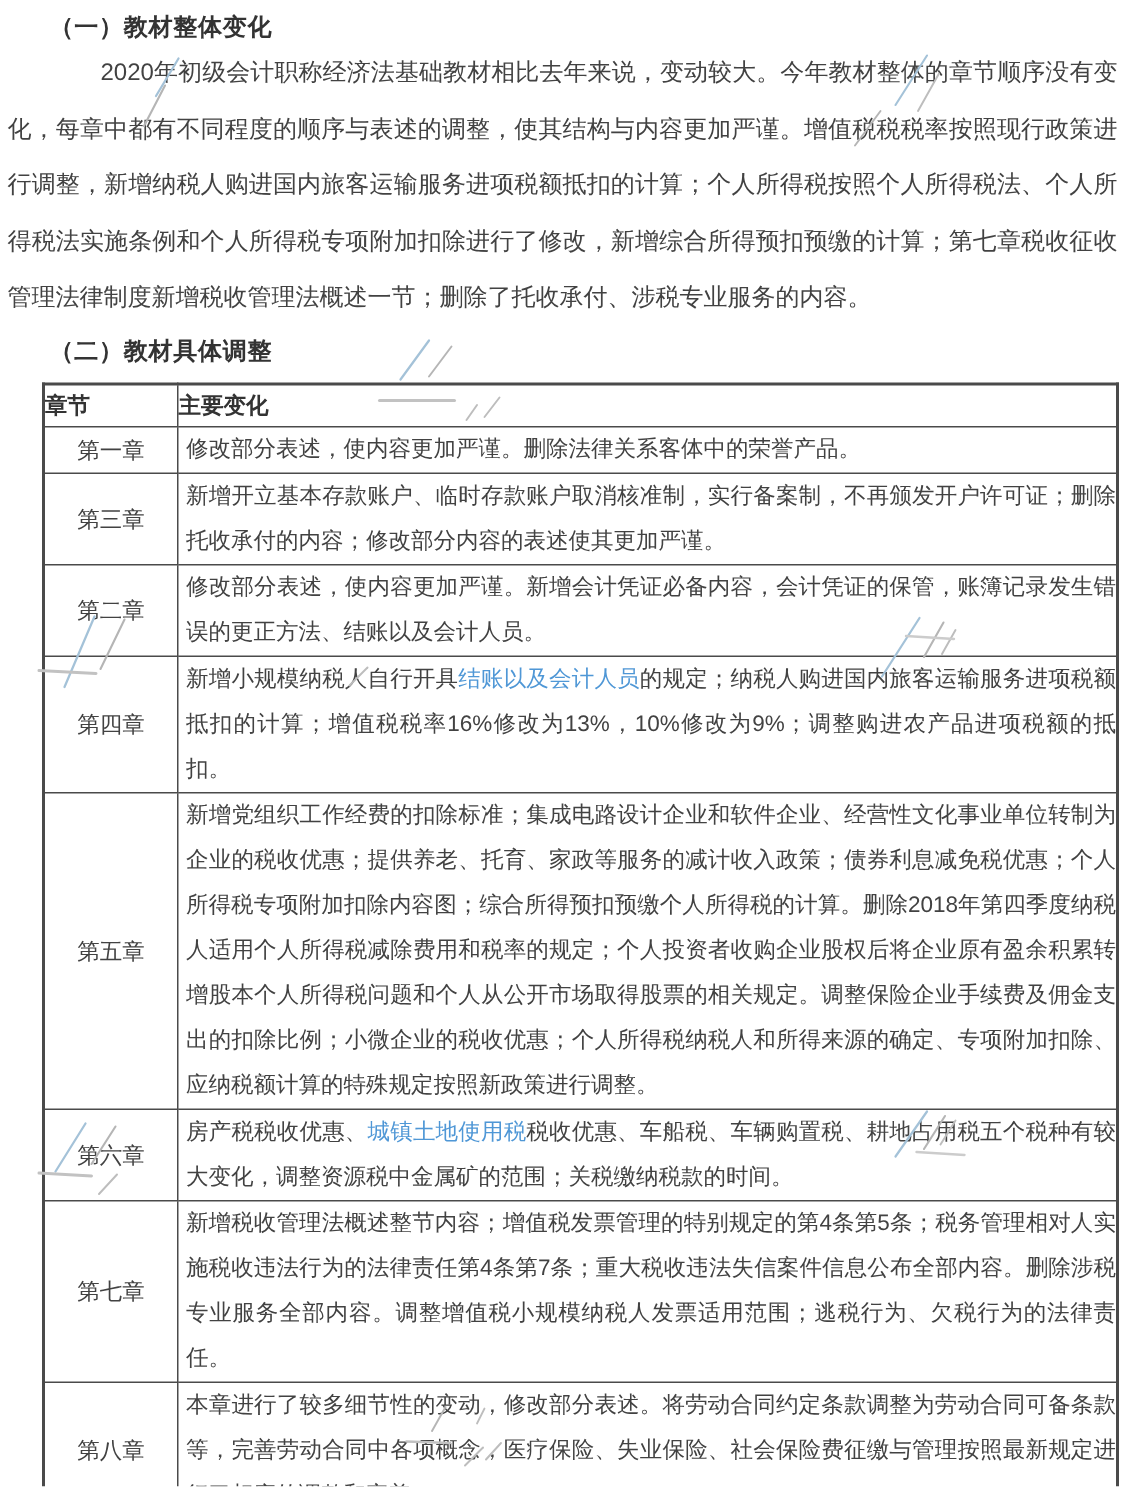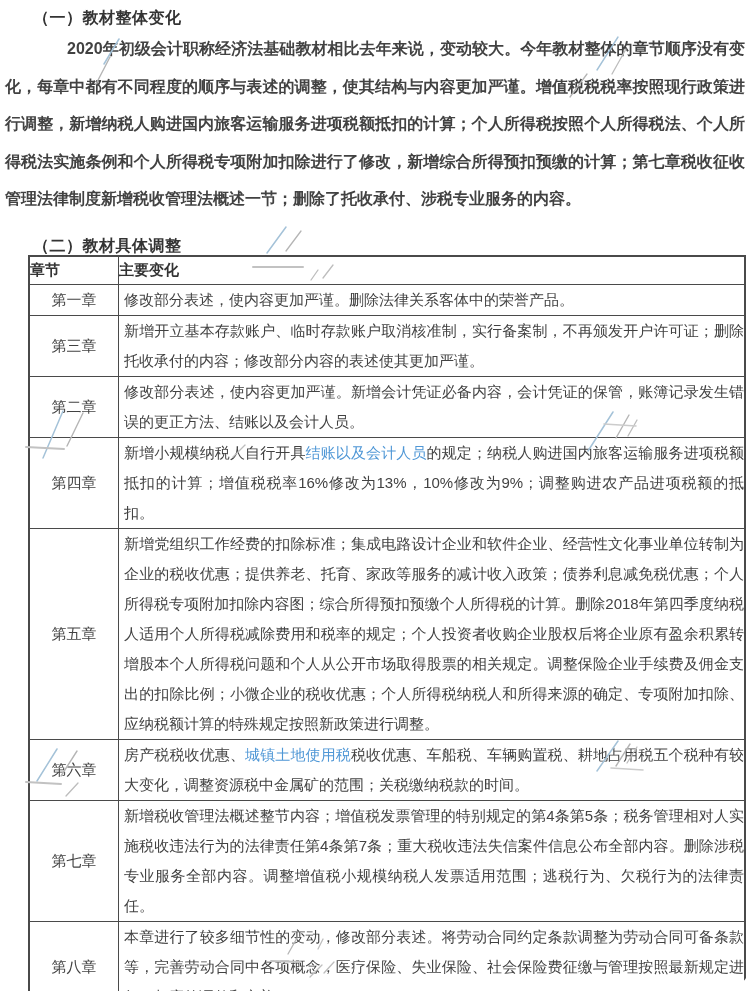--- a/index.html
+++ b/index.html
@@ -4,44 +4,42 @@
 <style>
   html, body { margin: 0; padding: 0; background: #ffffff; }
   .page {
     position: relative;
     width: 750px;
     height: 991px;
     background: #ffffff;
     font-family: "Liberation Sans", sans-serif;
     color: #424242;
     overflow: hidden;
-    border-radius: 27px;
   }
   .section-heading {
     margin: 0;
     font-size: 16px;
     font-weight: bold;
     color: #333333;
     letter-spacing: 0.5px;
   }
   .heading-1 { position: absolute; left: 33px; top: 8px; }
   .intro-paragraph {
     position: absolute;
     left: 5px;
     top: 30px;
     width: 740px;
     margin: 0;
     font-size: 16px;
     line-height: 37.5px;
     text-align: justify;
     text-indent: 62px;
     color: #424242;
-    font-weight: bold;
   }
-  .heading-2 { position: absolute; left: 33px; top: 236px; }
+  .heading-2 { position: absolute; left: 33px; top: 224px; }
   table.changes-table {
     position: absolute;
     left: 28px;
     top: 255px;
     width: 718px;
     border-collapse: collapse;
     table-layout: fixed;
     font-size: 15px;
     color: #424242;
   }

